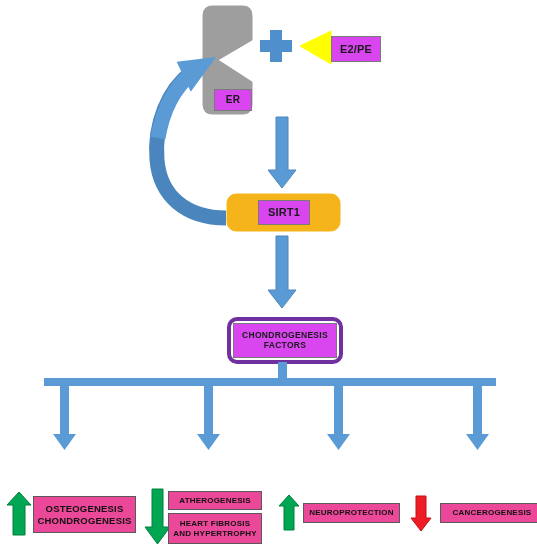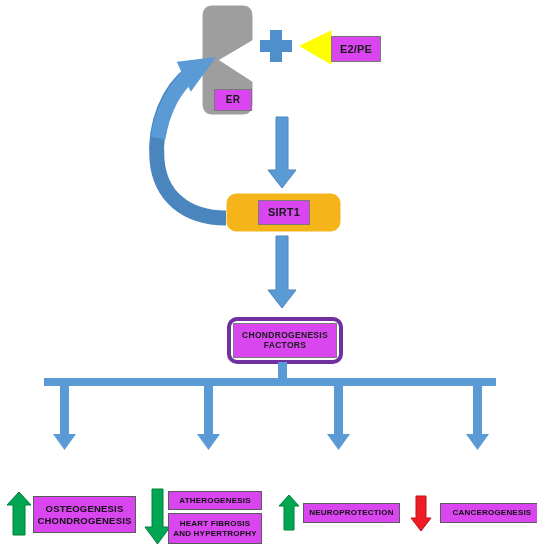--- a/index.html
+++ b/index.html
@@ -50,21 +50,21 @@
     left: 258px; top: 200px; width: 52px; height: 25px;
     font-size: 11px; font-weight: 700; letter-spacing: .2px;
   }
   .lbl-tf {
     left: 233px; top: 323px; width: 104px; height: 35px;
     font-size: 8.5px; font-weight: 700; letter-spacing: .3px;
   }
   .outcome-box {
     position: absolute;
     box-sizing: border-box;
-    background: #d946ef;
+    background: #ec4899;
     border: 1px solid #5a5a5a;
     display: flex;
     align-items: center;
     justify-content: center;
     text-align: center;
     color: #111111;
     line-height: 1.25;
     white-space: pre-line;
     z-index: 5;
     font-weight: 700;

